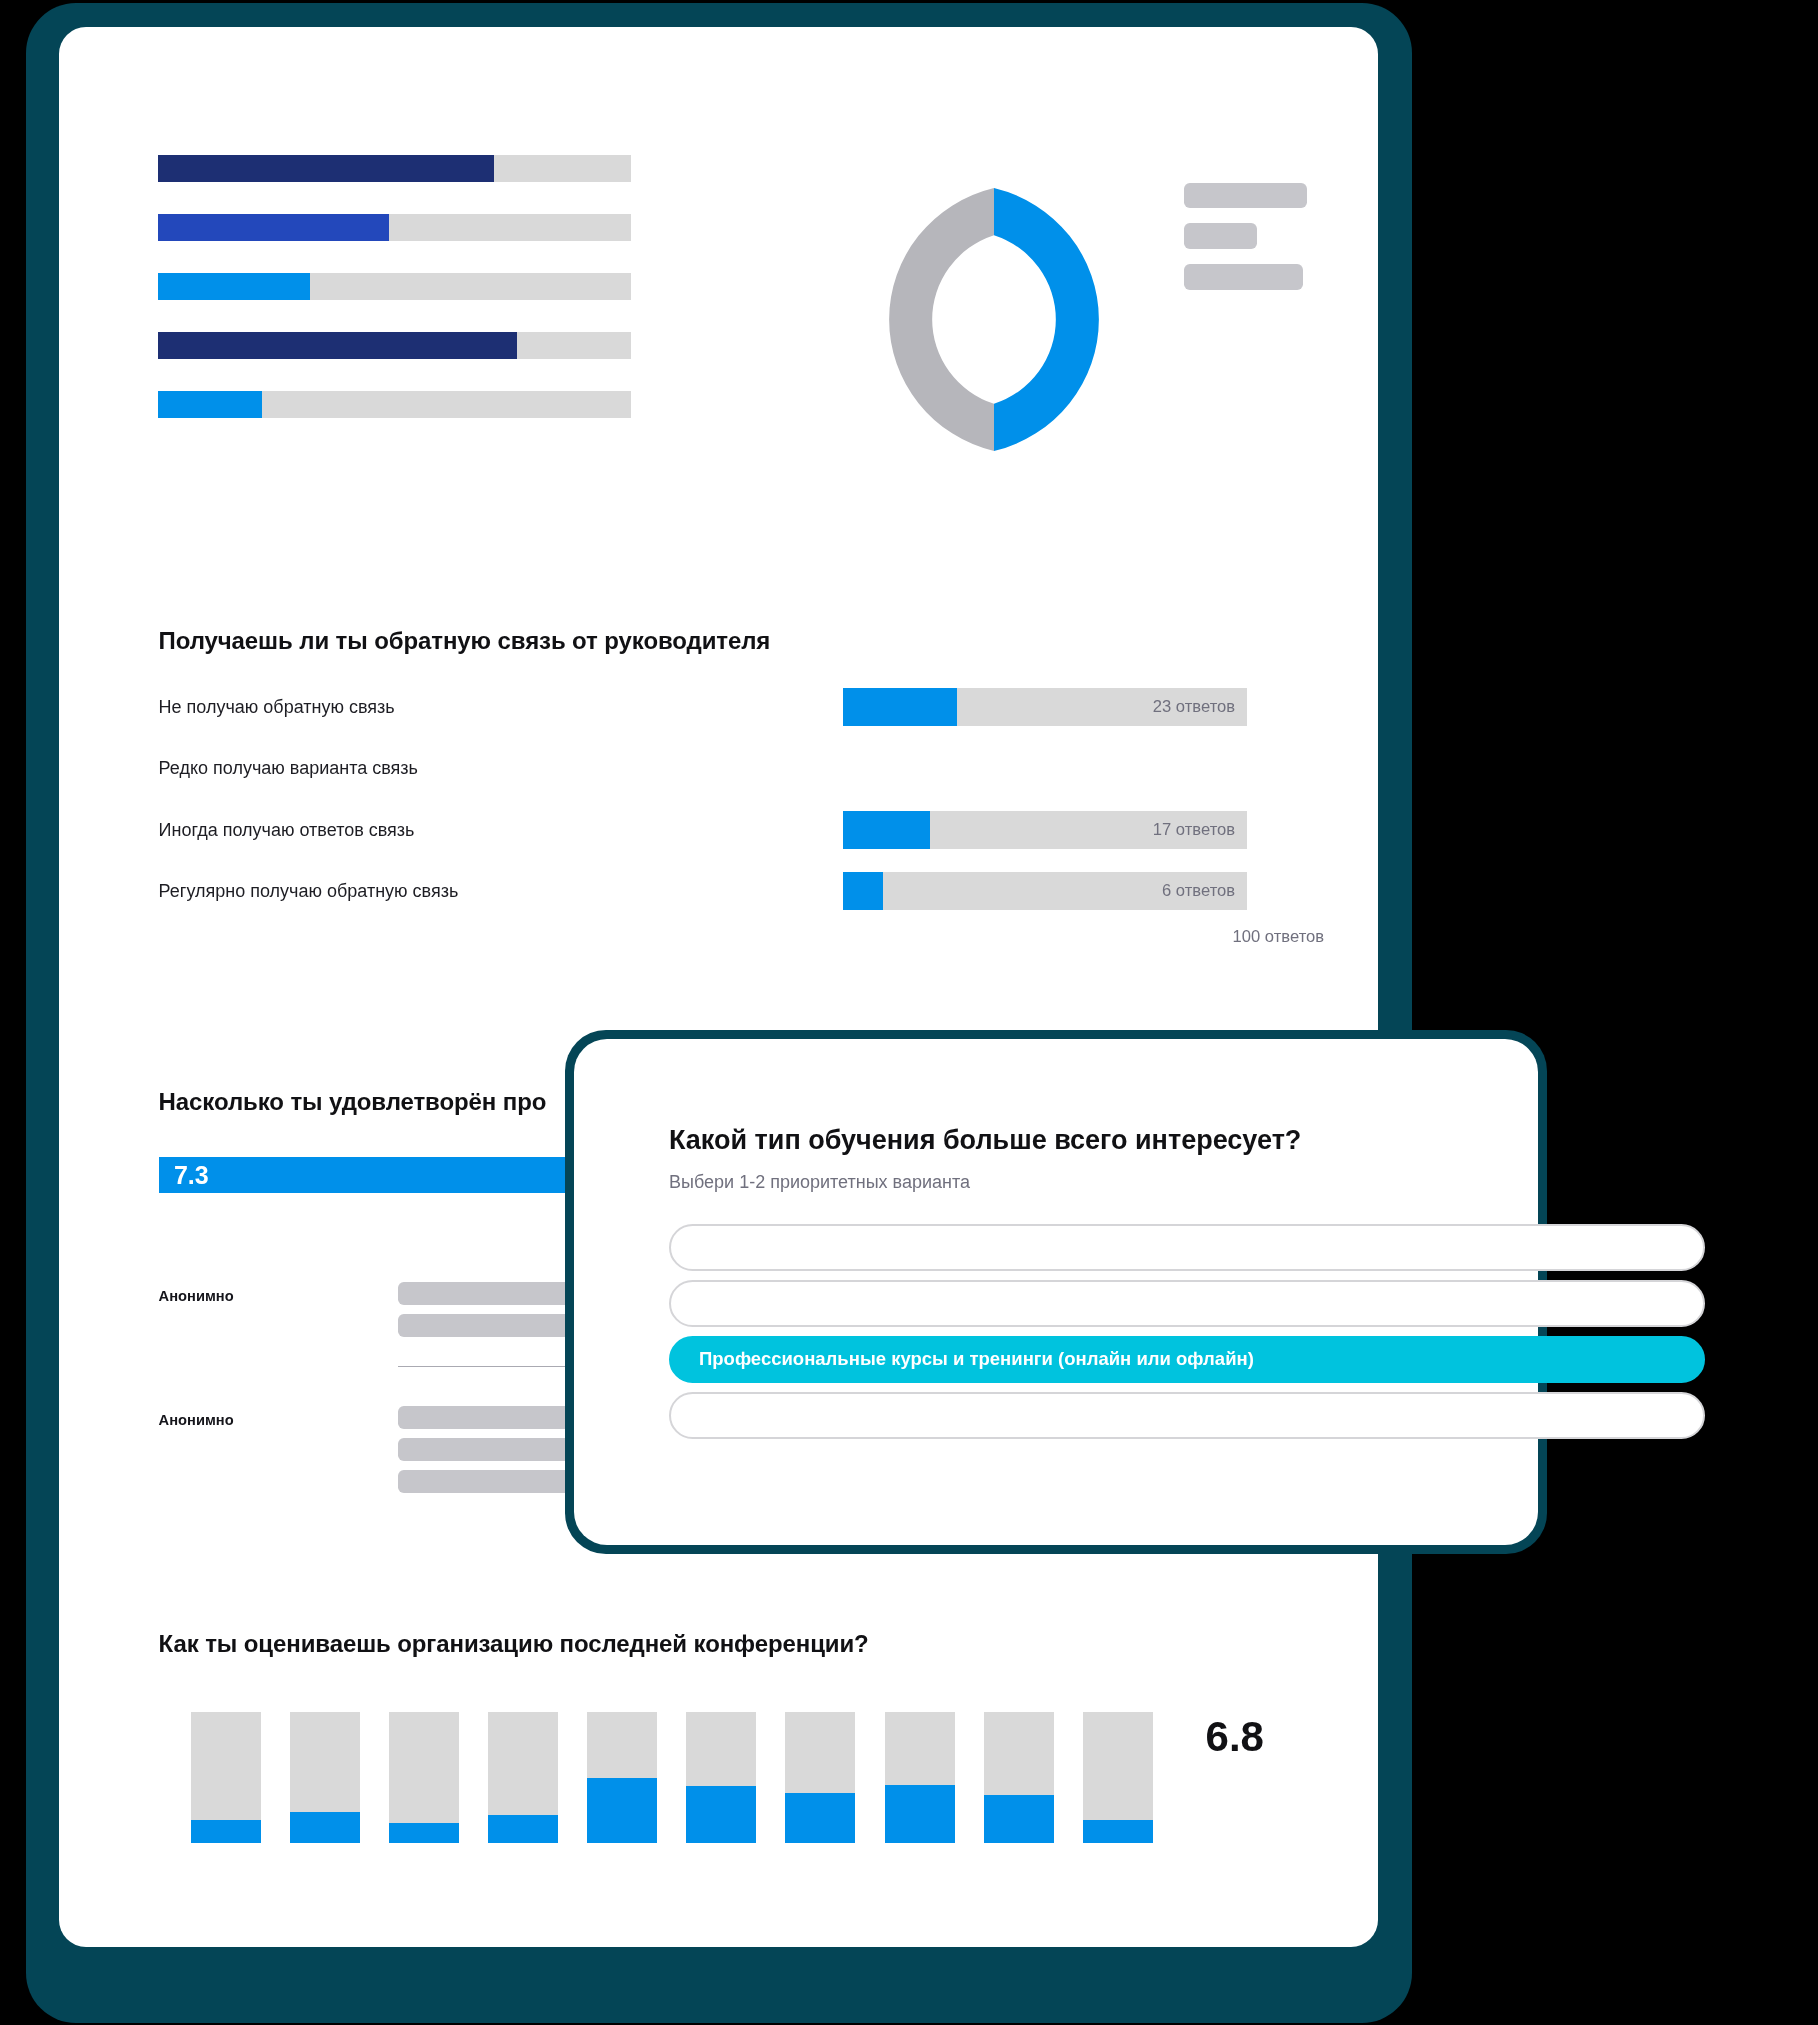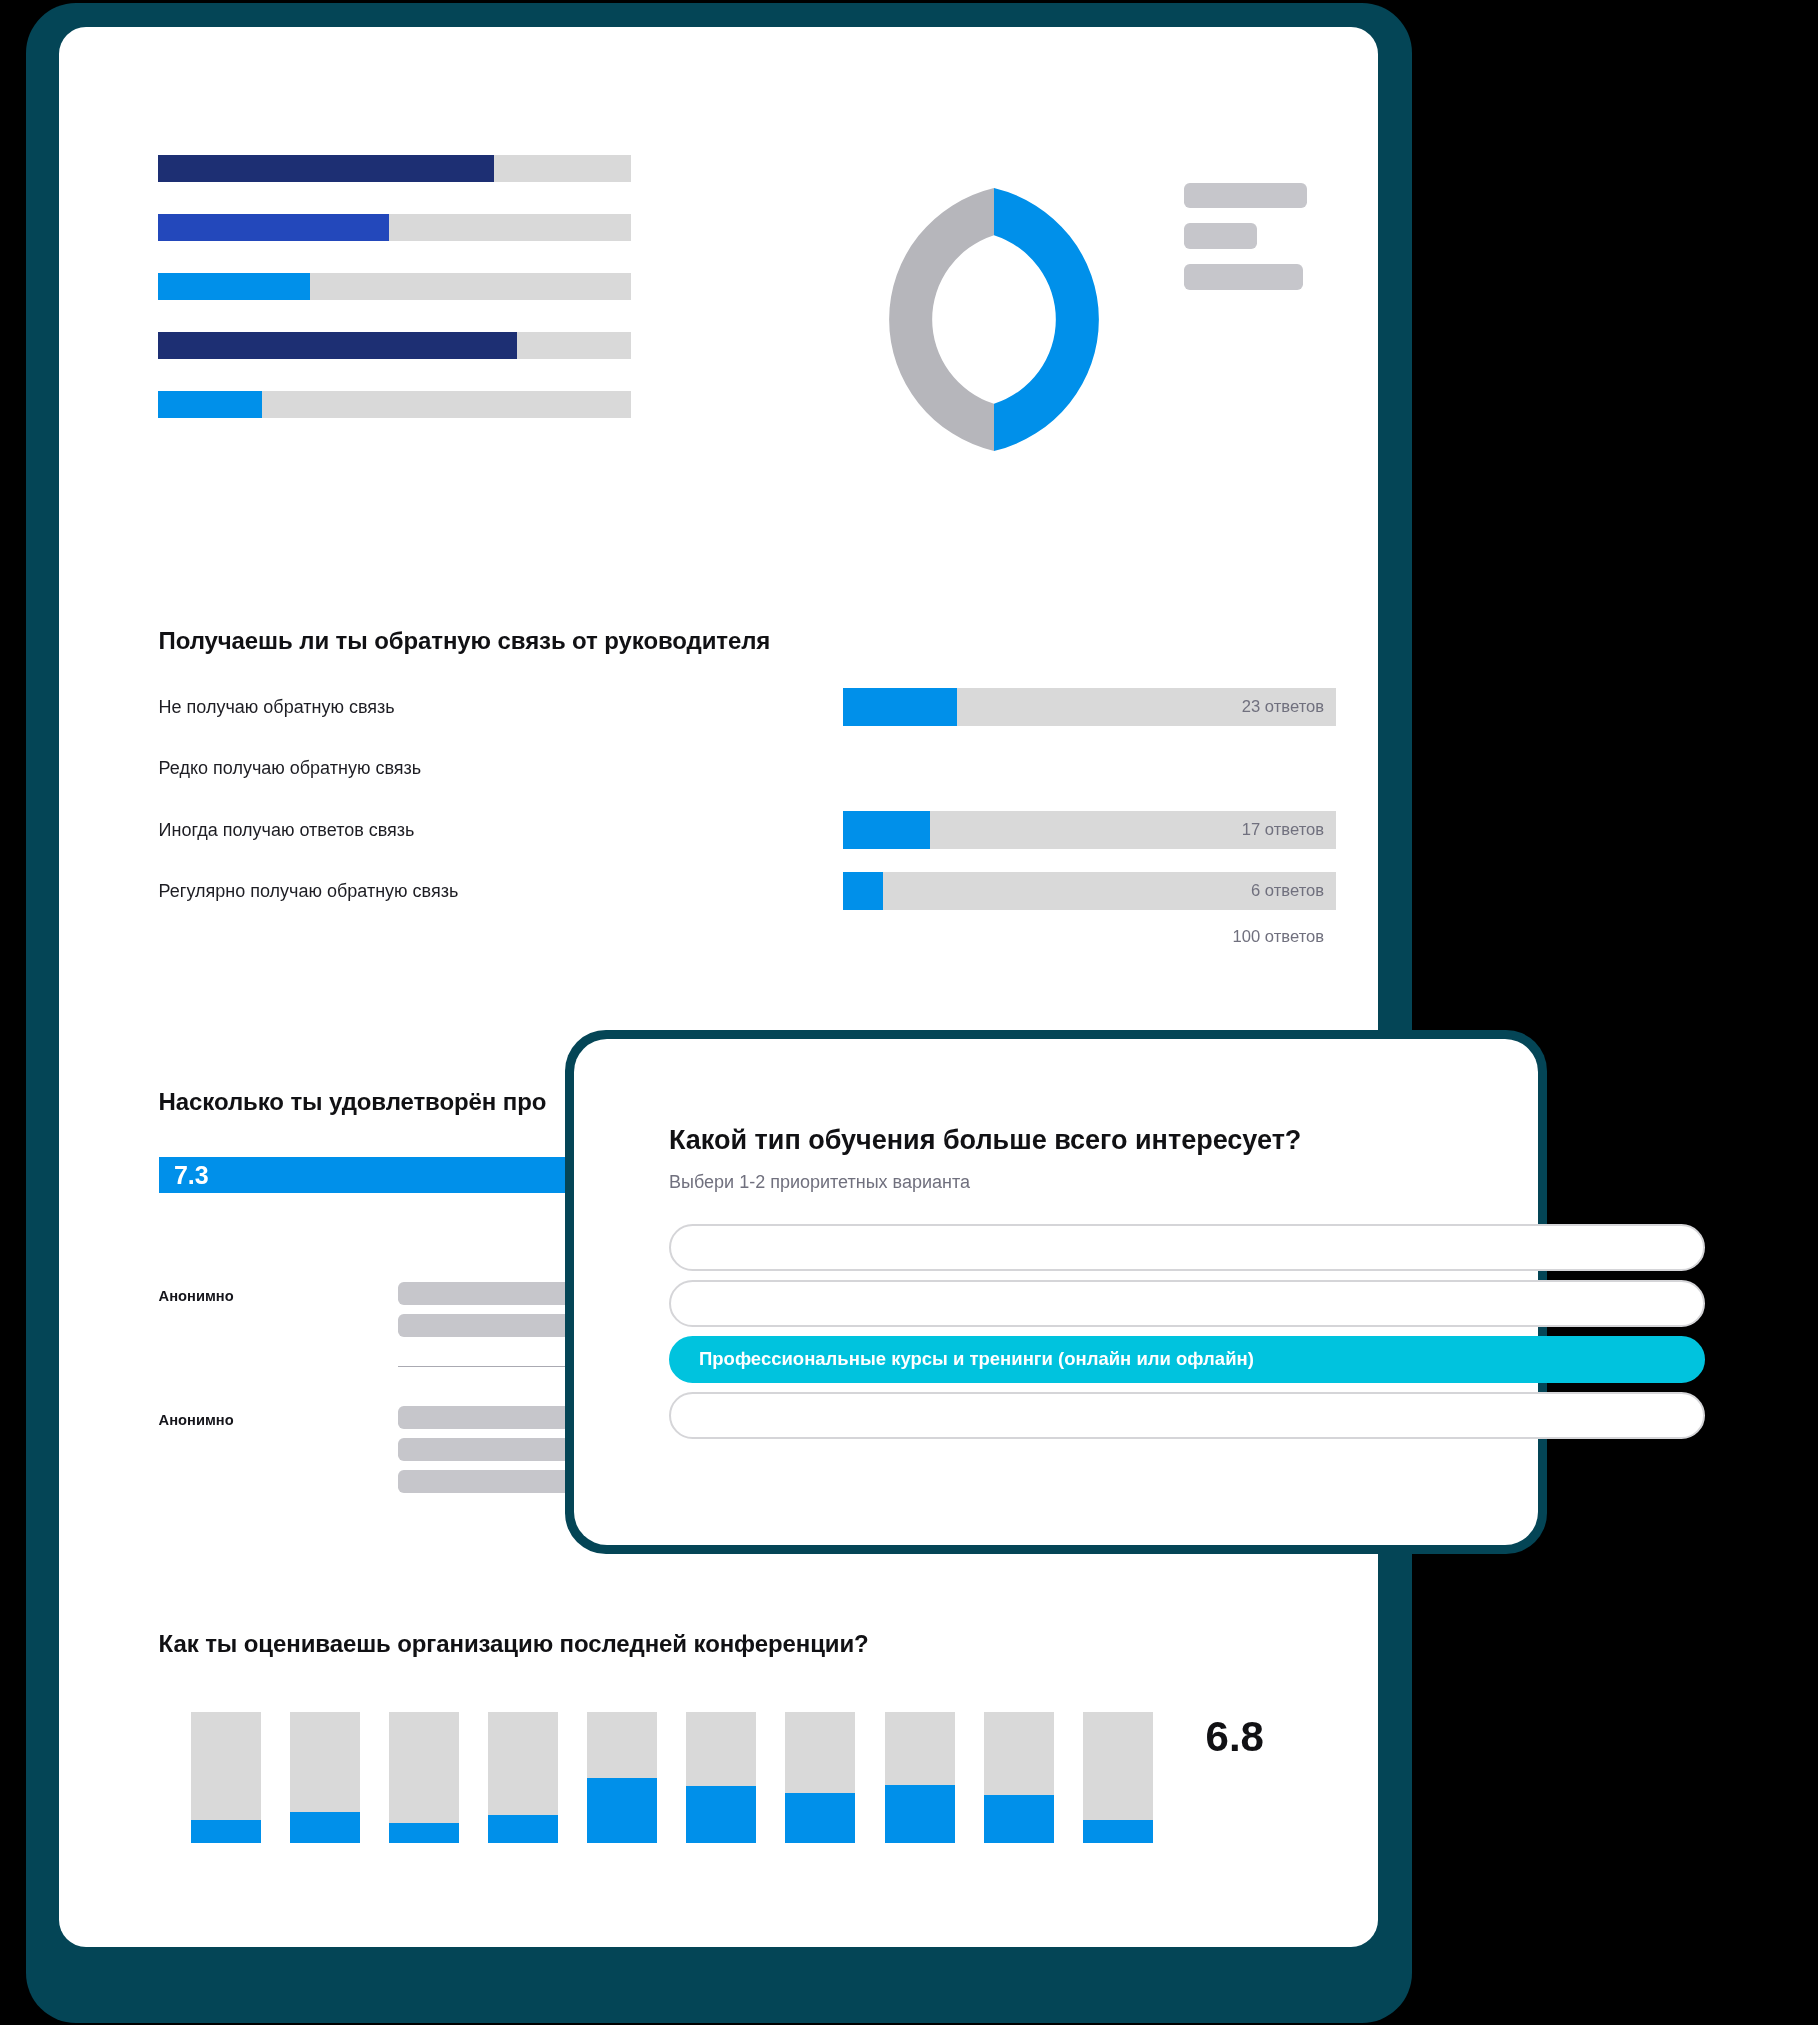--- a/index.html
+++ b/index.html
@@ -75,21 +75,21 @@
     position: absolute;
     left: 100px;
     font-size: 18px;
     color: #1d1d23;
     line-height: 38px;
     white-space: nowrap;
   }
   .fb-track {
     position: absolute;
     left: 784px;
-    width: 493px;
+    width: 404px;
     height: 38px;
     background: #d9d9d9;
   }
   .fb-fill { position: absolute; left: 0; top: 0; height: 38px; background: #0090ea; }
   .fb-pct {
     position: absolute;
     left: 14px;
     top: 0;
     line-height: 38px;
     font-size: 18px;
@@ -280,21 +280,21 @@
         <div class="fb-row" style="top:661px">
           <div class="fb-label">Не получаю обратную связь</div>
           <div class="fb-track">
             <div class="fb-fill" style="width:114px"></div>
             <span class="fb-pct"></span>
             <span class="fb-count">23 ответов</span>
           </div>
         </div>
 
         <div class="fb-row" style="top:722px">
-          <div class="fb-label">Редко получаю обратную связь</div>
+          <div class="fb-label">Редко получаю варианта связь</div>
         </div>
 
         <div class="fb-row" style="top:784px">
           <div class="fb-label">Иногда получаю ответов связь</div>
           <div class="fb-track">
             <div class="fb-fill" style="width:87px"></div>
             <span class="fb-pct"></span>
             <span class="fb-count">17 ответов</span>
           </div>
         </div>

